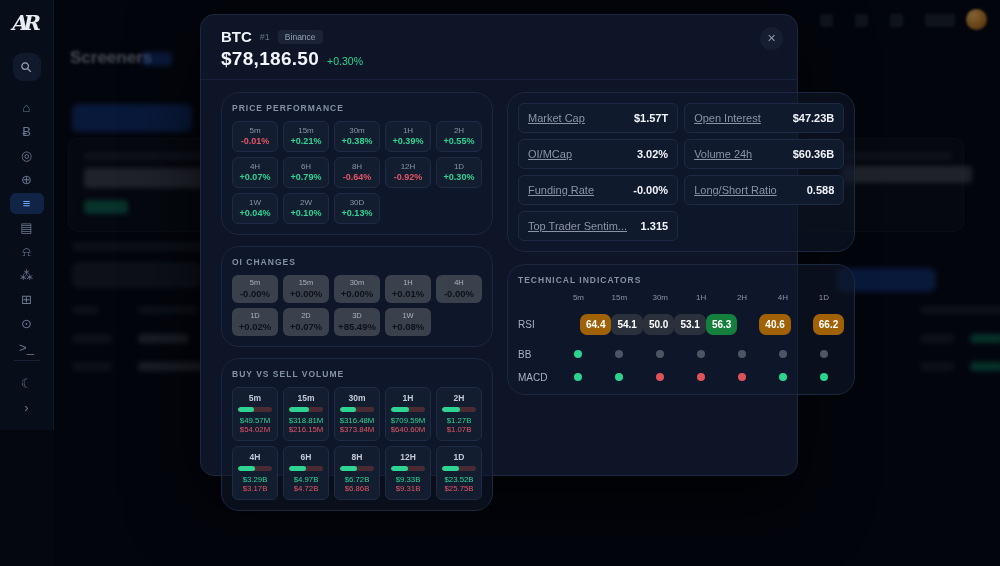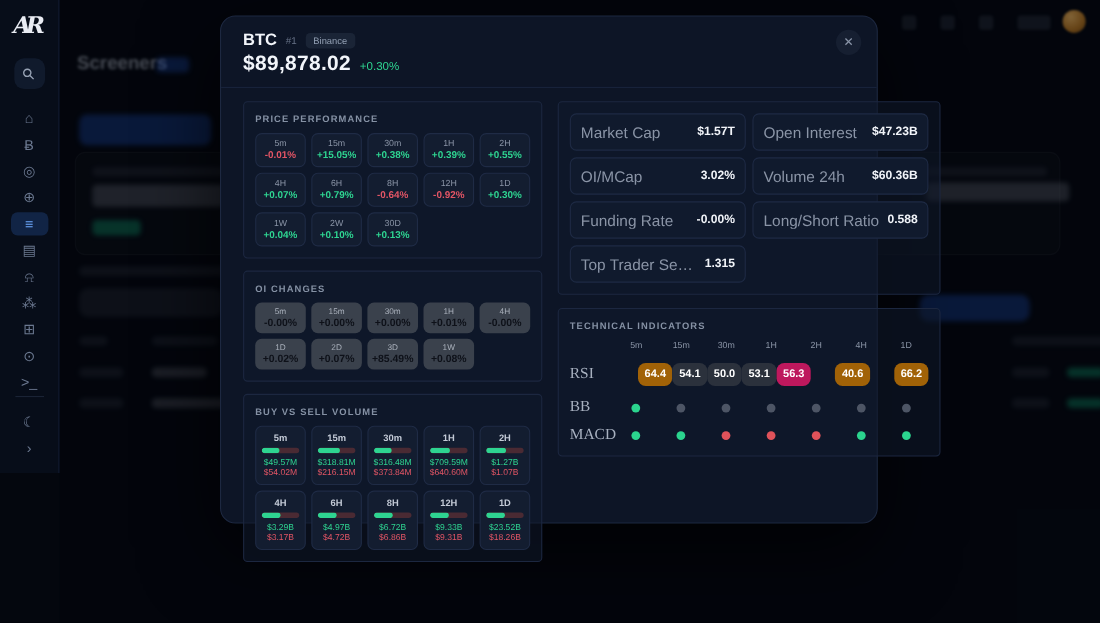--- a/index.html
+++ b/index.html
@@ -48,21 +48,21 @@
   .m-exch { font-size:8.5px; color:#93a0b4; background:#1a2436; border-radius:4px; padding:2px 7px; }
   .m-row2 { display:flex; align-items:baseline; gap:8px; margin-top:3px; }
   .m-price { font-size:19px; font-weight:bold; color:#f2f5fa; letter-spacing:.3px; }
   .m-chg { font-size:10.5px; color:#2ed491; }
   .m-close { position:absolute; top:12px; right:14px; width:23px; height:23px; border-radius:50%;
              background:#161f31; color:#8a95a8; font-size:11px; display:flex; align-items:center;
              justify-content:center; cursor:pointer; }
   .m-body { display:flex; gap:14px; padding:12px 20px 18px; }
   .col-l { width:272px; flex:none; display:flex; flex-direction:column; gap:11px; }
   .col-r { flex:1; display:flex; flex-direction:column; gap:12px; }
-  .card { background:rgba(17,26,43,.55); border:1px solid #1c2740; border-radius:4px; padding:10px; }
+  .card { background:rgba(17,26,43,.55); border:1px solid #1c2740; border-radius:18px; padding:10px; }
   .card-title { font-size:8.5px; font-weight:bold; letter-spacing:1px; color:#8591a4; margin-bottom:8px; }
 
   .grid5 { display:grid; grid-template-columns:repeat(5,1fr); gap:5px; }
   .tile { background:#131d30; border:1px solid #1f2b45; border-radius:6px; padding:4px 1px 5px; text-align:center; }
   .t-label { font-size:8px; color:#8a94a6; }
   .t-value { font-size:9px; font-weight:bold; margin-top:1px; }
   .v-up { color:#2ed491; } .v-down { color:#e25565; }
 
   .chip-oi { background:#3a414c; border-radius:6px; padding:3px 1px 4px; text-align:center; }
   .c-label { font-size:7.5px; color:#aab1bc; }
@@ -71,32 +71,32 @@
   .vol-tile { background:#131d30; border:1px solid #1f2b45; border-radius:6px; padding:5px 4px 6px; text-align:center; }
   .vol-label { font-size:8.5px; font-weight:bold; color:#c3cad6; }
   .vol-bar { height:5px; border-radius:3px; background:#4a2a33; overflow:hidden; margin:4px 1px; }
   .vol-bar > div { height:100%; background:#2ed491; border-radius:3px; }
   .vol-buy { font-size:7.8px; color:#2ed491; }
   .vol-sell { font-size:7.8px; color:#e25565; }
 
   .km-grid { display:grid; grid-template-columns:1fr 1fr; gap:6px; }
   .km-box { background:#101a2d; border:1px solid #1e2a44; border-radius:6px; padding:8px 9px;
             display:flex; align-items:center; justify-content:space-between; gap:6px; min-width:0; }
-  .km-label { font-size:14px; color:#8a94a6; white-space:nowrap; overflow:hidden; text-overflow:ellipsis; }
+  .km-label { font-size:11px; color:#8a94a6; white-space:nowrap; overflow:hidden; text-overflow:ellipsis;text-decoration:underline; }
   .km-value { font-size:11px; font-weight:bold; color:#f1f4f9; white-space:nowrap; }
 
   .ti-row { display:grid; grid-template-columns:40px repeat(7,1fr); align-items:center; }
   .ti-head { margin-bottom:8px; }
   .ti-col { font-size:8px; color:#8a94a6; text-align:center; }
-  .ti-label { font-size:14px; color:#a8b1c0;font-family:Liberation Serif, serif; }
+  .ti-label { font-size:10px; color:#a8b1c0; }
   .ti-cell { display:flex; justify-content:center; align-items:center; padding:3px 0; }
   .chip-rsi { font-size:10px; font-weight:bold; color:#fff; border-radius:7px; padding:5px 6px; min-width:28px; text-align:center; }
   .chip-rsi.v-red { background:#a16207;margin-left:22px; }
   .chip-rsi.v-gray { background:#2b313c; }
-  .chip-rsi.v-dimred { background:#be185d; }
+  .chip-rsi.v-dimred { background:#15803d; }
   .dot { width:8px; height:8px; border-radius:50%; }
   .dot.v-green { background:#2bd48e; } .dot.v-red { background:#e0525a; } .dot.v-gray { background:#4d5565; }
   .ti-row + .ti-row { margin-top:9px; }
 </style>
 </head>
 <body>
 
 <div class="app">
 
   <div class="sidebar">
@@ -194,41 +194,41 @@
   </div>
 
   <div class="modal">
     <div class="m-head">
       <div class="m-row1">
         <span class="m-sym">BTC</span>
         <span class="m-rank">#1</span>
         <span class="m-exch">Binance</span>
       </div>
       <div class="m-row2">
-        <span class="m-price">$89,878.02</span>
+        <span class="m-price">$78,186.50</span>
         <span class="m-chg">+0.30%</span>
       </div>
       <div class="m-close">
         <span>✕</span>
       </div>
     </div>
 
     <div class="m-body">
       <div class="col-l">
         <div class="card">
           <div class="card-title">PRICE PERFORMANCE</div>
           <div class="grid5">
 
           <div class="tile">
                 <div class="t-label">5m</div>
                 <div class="t-value v-down">-0.01%</div>
               </div>
               <div class="tile">
                 <div class="t-label">15m</div>
-                <div class="t-value v-up">+15.05%</div>
+                <div class="t-value v-up">+0.21%</div>
               </div>
               <div class="tile">
                 <div class="t-label">30m</div>
                 <div class="t-value v-up">+0.38%</div>
               </div>
               <div class="tile">
                 <div class="t-label">1H</div>
                 <div class="t-value v-up">+0.39%</div>
               </div>
               <div class="tile">
@@ -388,21 +388,21 @@
                 </div>
                 <div class="vol-buy">$9.33B</div>
                 <div class="vol-sell">$9.31B</div>
               </div>
               <div class="vol-tile">
                 <div class="vol-label">1D</div>
                 <div class="vol-bar">
                   <div style="width: 51%;"></div>
                 </div>
                 <div class="vol-buy">$23.52B</div>
-                <div class="vol-sell">$18.26B</div>
+                <div class="vol-sell">$25.75B</div>
               </div>
             </div>
         </div>
       </div>
 
       <div class="col-r">
         <div class="card">
           <div class="km-grid">
 
           <div class="km-box">

